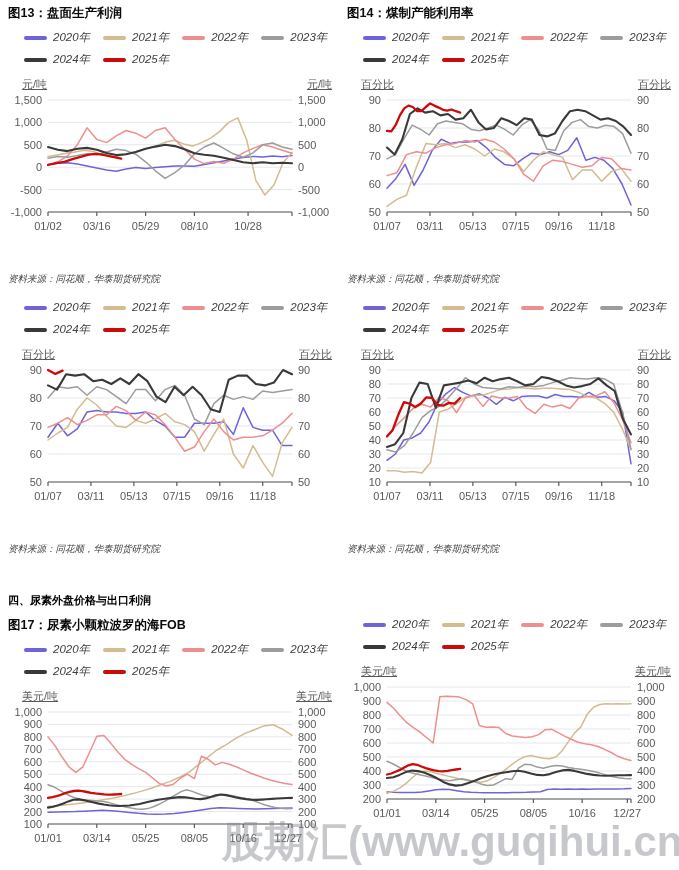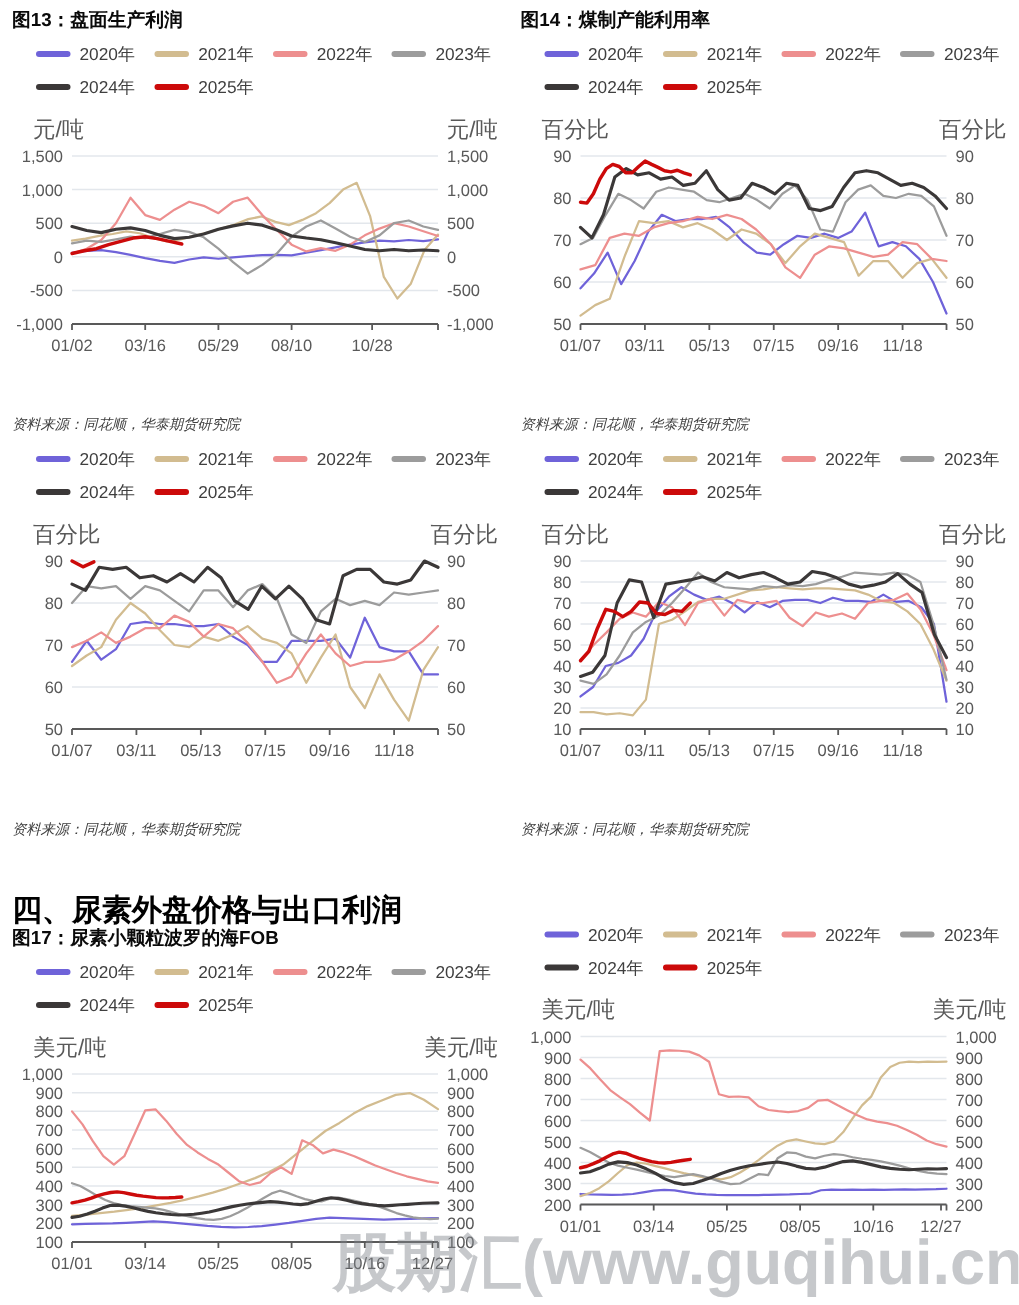--- a/index.html
+++ b/index.html
@@ -1,28 +1,28 @@
 <!DOCTYPE html>
 <html><head>
 <meta charset="utf-8">
 <style>
   html,body{margin:0;padding:0;background:#fff;}
   .page{position:relative;width:679px;height:870px;background:#fff;overflow:hidden;
         font-family:"Liberation Sans","DejaVu Sans",sans-serif;}
   .chart-block{position:absolute;width:324px;}
   .chart-title{font-size:12.5px;font-weight:700;color:#0a0a0a;margin-bottom:8px;white-space:nowrap;}
-  .legend-row{display:flex;align-items:center;margin:0 0 10px 16px;height:12px;}
+  .legend-row{display:flex;align-items:flex-start;margin:0 0 10px 16px;height:12px;font-style:italic;}
   .legend-item{display:flex;align-items:center;margin-right:13px;}
   .swatch{width:23px;height:4px;border-radius:2.5px;margin-right:6px;flex:0 0 auto;}
   .legend-label{font-size:11.5px;color:#3f3f3f;white-space:nowrap;}
   .unit-row{display:flex;justify-content:space-between;margin-top:13px;padding-left:14px;
-            font-size:15px;color:#595959;}
+            font-size:11px;color:#595959;text-decoration:underline;}
   svg.plot{display:block;margin-top:2px;}
   .source{font-size:9.5px;font-style:italic;color:#404040;margin-top:31px;}
-  .section-heading{position:absolute;left:8px;top:593px;font-size:20px;font-weight:700;color:#000;}
+  .section-heading{position:absolute;left:8px;top:593px;font-size:11px;font-weight:700;color:#000;}
   .watermark{position:absolute;left:222px;top:814px;font-size:42px;font-weight:700;
              color:rgba(128,133,140,0.45);white-space:nowrap;letter-spacing:0px;z-index:5;}
 </style>
 </head>
 <body>
 
 <div class="page">
   <div id="charts">
       <div class="chart-block" style="left: 8px; top: 5px;">
         <div class="chart-title">图13：盘面生产利润</div>

